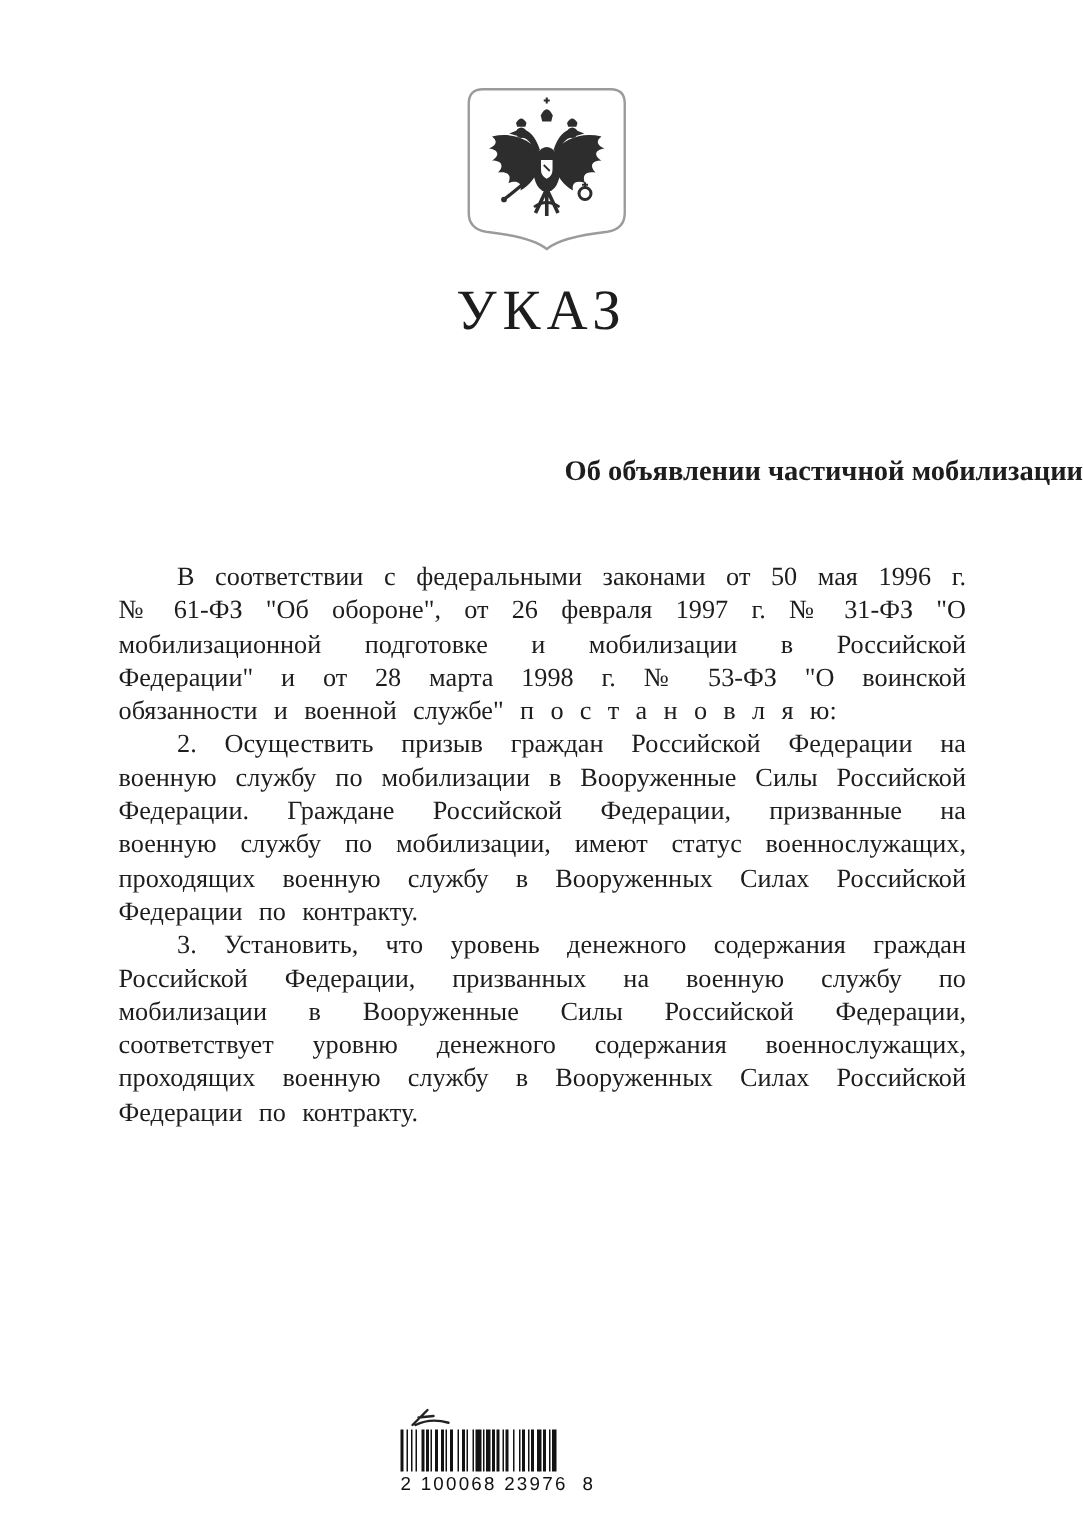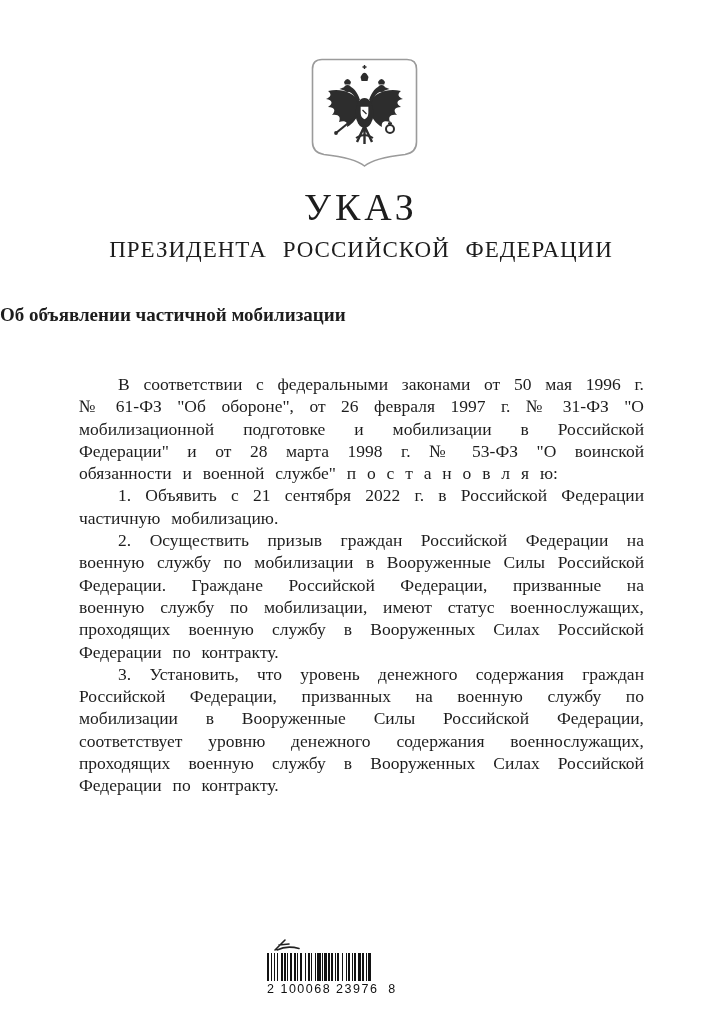--- a/index.html
+++ b/index.html
@@ -44,21 +44,21 @@
     letter-spacing: 1px;
     word-spacing: 9px;
     line-height: 26px;
   }
 
   .subject {
     position: absolute;
     top: 303px;
     left: 0;
     width: 722px;
-    text-align: left;
+    text-align: right;
     font-weight: bold;
     font-size: 19px;
     line-height: 23.5px;
   }
 
   .body-text {
     position: absolute;
     left: 79px;
     top: 373px;
     width: 565px;
@@ -135,29 +135,27 @@
 
       <circle cx="79" cy="71" r="4" fill="none" stroke="#2d2d2d" stroke-width="2"></circle>
       <path d="M79,67 V63.5 M77,65.2 H81" stroke="#2d2d2d" stroke-width="1.4" fill="none"></path>
 
       <path d="M49,48 H58 V55 Q58,60 53.5,62 Q49,60 49,55 Z" fill="#ffffff" stroke="#2d2d2d" stroke-width="1.3"></path>
       <path d="M51.5,52 L55.5,56" stroke="#2d2d2d" stroke-width="1.2"></path>
     </g>
   </svg>
 
   <h1 class="type-title">УКАЗ</h1>
-  <div class="issuer">ПРЕЗИДЕНТА РОССИЙСКОЙ ФЕДЕРАЦИИ</div>
 
   <div class="subject">
     <div>Об объявлении частичной мобилизации</div>
   </div>
 
   <section class="body-text">
     <p>В соответствии с федеральными законами от 50 мая 1996 г. № 61-ФЗ "Об обороне", от 26 февраля 1997 г. № 31-ФЗ "О мобилизационной подготовке и мобилизации в Российской Федерации" и от 28 марта 1998 г. № 53-ФЗ "О воинской обязанности и военной службе" п о с т а н о в л я ю:</p>
-    <p>1. Объявить с 21 сентября 2022 г. в Российской Федерации частичную мобилизацию.</p>
     <p>2. Осуществить призыв граждан Российской Федерации на военную службу по мобилизации в Вооруженные Силы Российской Федерации. Граждане Российской Федерации, призванные на военную службу по мобилизации, имеют статус военнослужащих, проходящих военную службу в Вооруженных Силах Российской Федерации по контракту.</p>
     <p>3. Установить, что уровень денежного содержания граждан Российской Федерации, призванных на военную службу по мобилизации в Вооруженные Силы Российской Федерации, соответствует уровню денежного содержания военнослужащих, проходящих военную службу в Вооруженных Силах Российской Федерации по контракту.</p>
   </section>
 
   <div class="footer-block">
     <svg class="hand-mark" width="30" height="15" viewBox="0 0 30 15">
       <path d="M3,13 L13,3 M7,8 L17,7 M5,13 C12,9.5 20,9.5 27,11.5" fill="none" stroke="#222" stroke-width="1.6" stroke-linecap="round"></path>
     </svg>
     <div class="barcode-bars">
         <div class="bar" style="width: 2.4px;"></div>

